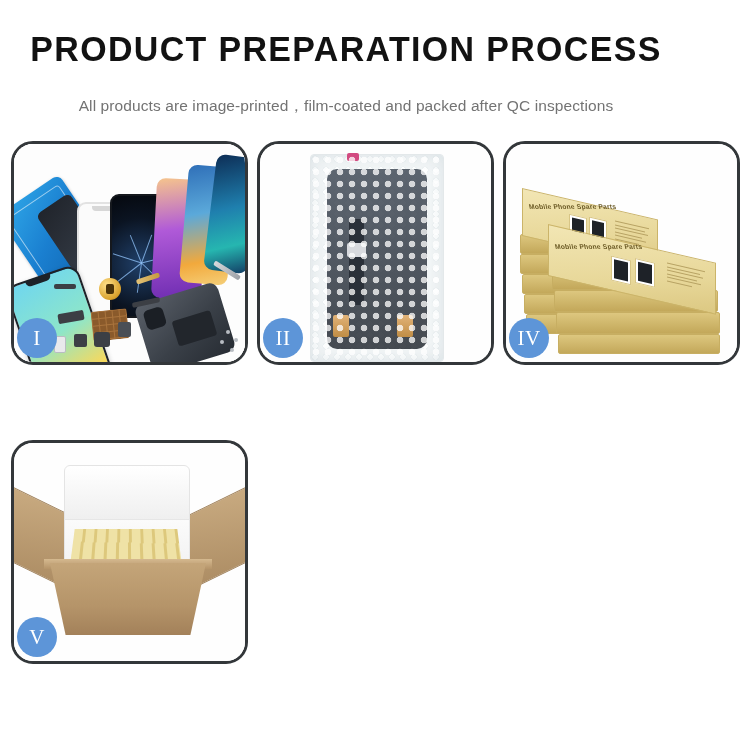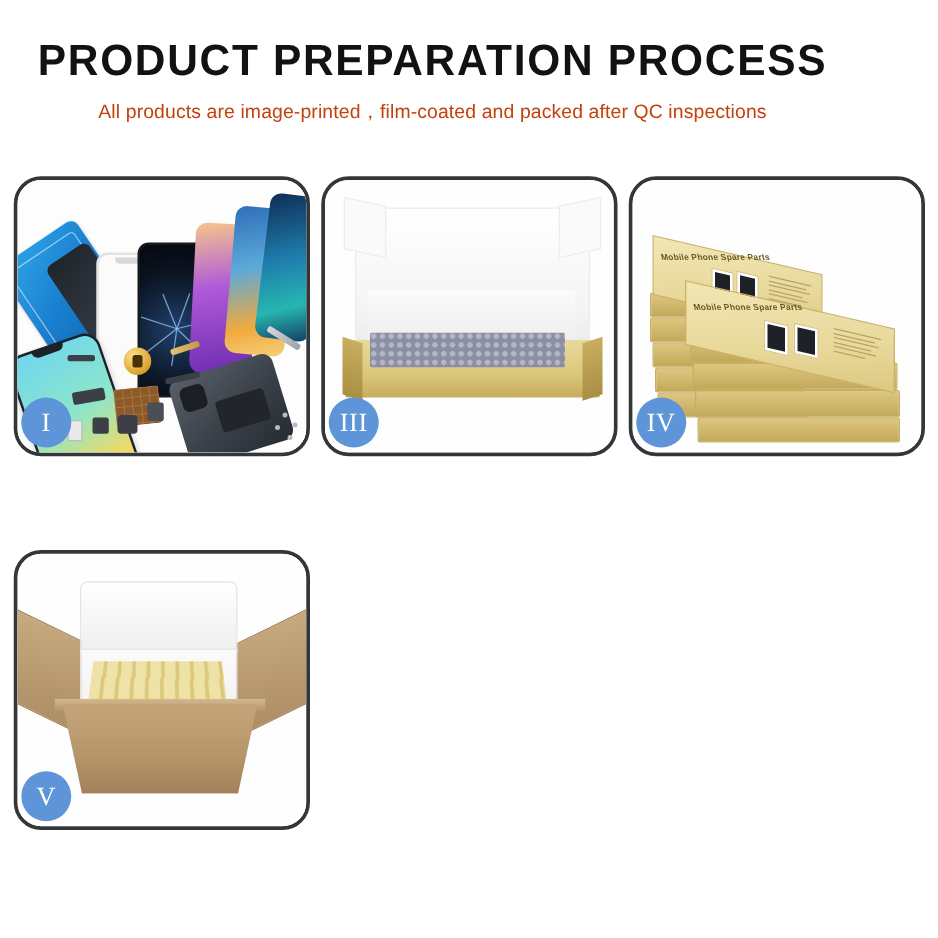--- a/index.html
+++ b/index.html
@@ -12,21 +12,21 @@
   }
   
   #header{width:692px;padding-top:31px;text-align:center;}
   #title{
     font-size:35px;font-weight:bold;color:#121212;
     letter-spacing:1.4px;line-height:1.05;
     transform:scaleX(0.97);transform-origin:center;
     white-space:nowrap;
   }
   #subtitle{
-    margin-top:11px;font-size:15.5px;color:#c2410c;
+    margin-top:28px;font-size:15.5px;color:#737373;
     letter-spacing:0.1px;white-space:nowrap;
   }
   
   #grid{
     position:absolute;left:11px;top:141px;
     width:728px;height:541px;
     display:grid;
     grid-template-columns:repeat(3,237px);
     grid-template-rows:repeat(2,224px);
     column-gap:9px;row-gap:75px;
@@ -295,30 +295,35 @@
       <div class="part" style="left:104px;top:178px;width:13px;height:15px;background:#4a4f56;"></div>
       <div class="part silver" style="left:198px;top:124px;width:30px;height:5px;transform:rotate(32deg);"></div>
       <div class="screw" style="left:212px;top:186px;"></div>
       <div class="screw" style="left:220px;top:194px;"></div>
       <div class="screw" style="left:206px;top:196px;"></div>
       <div class="screw" style="left:216px;top:204px;"></div>
     </div>
     <div class="badge">I</div>
   </div>
 
-
   <div class="panel">
     <div class="photo">
-      <div class="box3-lid"></div>
-      <div class="box3-foam"></div>
-      <div class="box3-tray"></div>
-      <div class="box3-fill"></div>
+      <div class="bubble-bag">
+        <div class="bag-seal"></div>
+        <div class="lcd-inner"></div>
+        <div class="lcd-flex"></div>
+        <div class="lcd-chip"></div>
+        <div class="lcd-tab" style="left:22px;top:160px;"></div>
+        <div class="lcd-tab" style="left:86px;top:160px;"></div>
+        <div class="bubble-overlay"></div>
+      </div>
     </div>
-    <div class="badge">III</div>
+    <div class="badge">II</div>
   </div>
+
 
   <div class="panel">
     <div class="photo">
       <div class="stack">
 
         <div class="kbox side" style="left:2px;top:62px;width:118px;height:18px;"></div>
         <div class="kbox side" style="left:2px;top:82px;width:118px;height:18px;"></div>
         <div class="kbox side" style="left:4px;top:102px;width:118px;height:18px;"></div>
         <div class="kbox side" style="left:6px;top:122px;width:118px;height:18px;"></div>
         <div class="kbox side" style="left:8px;top:142px;width:118px;height:18px;"></div>

